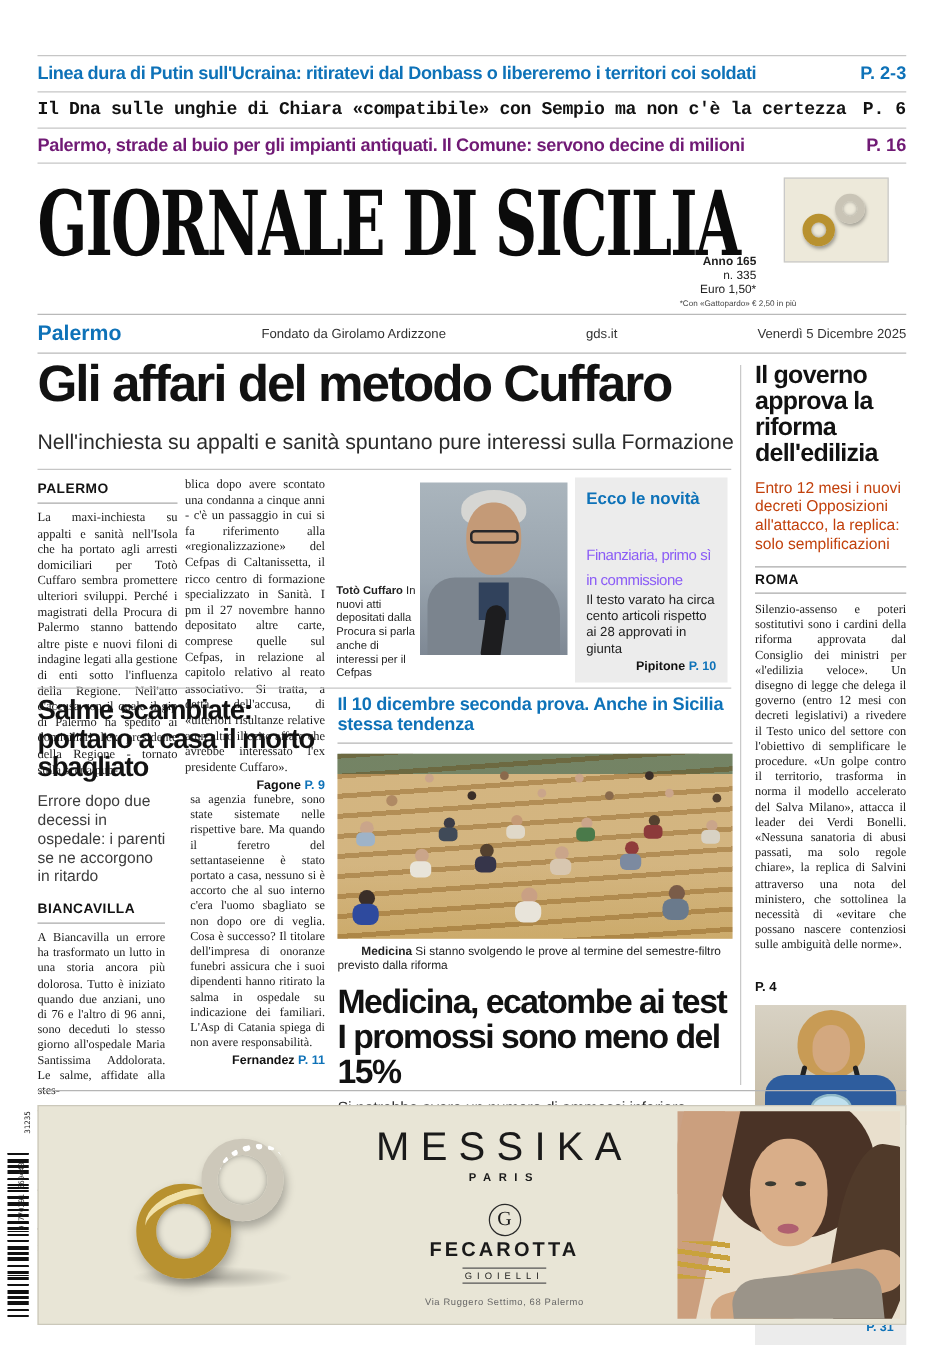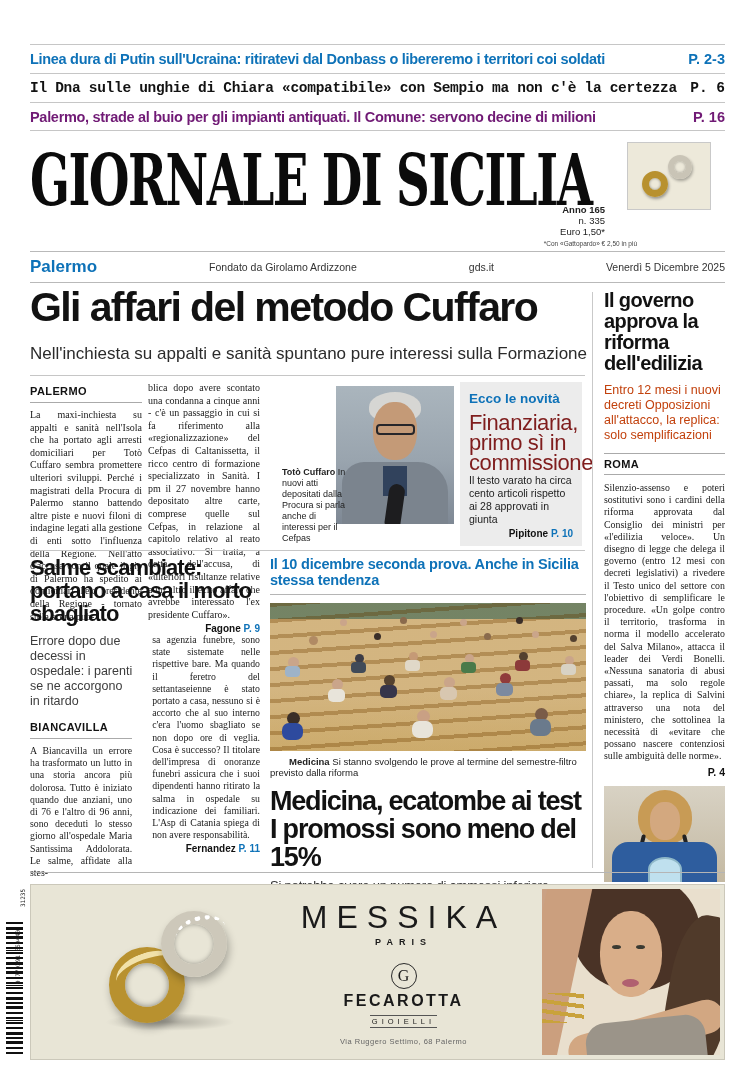--- a/index.html
+++ b/index.html
@@ -48,35 +48,35 @@
   .hl-b { position:absolute; top:550px; left:30px; width:555px; border-top:1px solid #c6c6c6; }
   .lead-row { position:absolute; top:382px; left:30px; width:555px; height:164px; display:flex; gap:6px; }
   .kicker { font-size:11px; font-weight:bold; letter-spacing:0.4px; color:#121212;
             border-bottom:1px solid #aaa; padding:3px 0 5px; margin-bottom:6px; }
   .bodytxt { font-family:"Liberation Serif", serif; font-size:10px; line-height:12.6px;
              text-align:justify; color:#1a1a1a; }
   .lcol { width:112px; }
   .byline { text-align:right; font-size:10px; font-weight:bold; margin-top:2px; }
   .byline .pg { color:#0e72b8; }
   .lead-fig { position:relative; width:188px; }
-  .fig-cap { position:absolute; left:16px; bottom:2px; width:64px; font-size:9px; line-height:11px; color:#222;margin-top:17px; }
+  .fig-cap { position:absolute; left:3px; bottom:2px; width:64px; font-size:9px; line-height:11px; color:#222;margin-top:17px; }
   .fig-cap .b { font-weight:bold; }
 
   .photo-cuffaro { position:absolute; right:0; top:4px; width:118px; height:138px; overflow:hidden;
         background:linear-gradient(180deg,#aab5bd 0%,#99a4ae 55%,#7e8894 100%); }
   .c-hair { position:absolute; left:33px; top:6px; width:52px; height:30px; border-radius:50% 50% 40% 40%; background:#d6d6d3; }
   .c-face { position:absolute; left:37px; top:16px; width:44px; height:58px; border-radius:46%; background:#c49a77; }
   .c-glasses { position:absolute; left:40px; top:38px; width:39px; height:11px; border:2px solid #26262a; border-radius:4px; }
   .c-body { position:absolute; left:6px; top:76px; width:106px; height:62px; background:#7b848e; border-radius:22px 30px 0 0; }
   .c-shirt { position:absolute; left:47px; top:80px; width:24px; height:30px; background:#31425c; }
   .c-mic { position:absolute; left:51px; top:98px; width:16px; height:42px; background:#1d1d1f; border-radius:8px 8px 3px 3px; transform:rotate(8deg); }
 
   .novita-box { width:122px; background:#ececec; padding:9px 9px 7px; display:flex; flex-direction:column; }
   .box-kicker { color:#0e72b8; font-weight:bold; font-size:13.5px; margin-bottom:7px; }
-  .novita-h { font-size:22px; line-height:20px; letter-spacing:-0.4px; color:#7f1d1d; }
+  .novita-h { font-size:12px; line-height:20px; letter-spacing:-0.4px; color:#8b5cf6;margin-top:21px; }
   .novita-t { font-size:10.5px; line-height:13px; color:#222; margin-top:auto; }
 
   
   .band { position:absolute; top:556px; left:30px; width:556px; display:grid;
           grid-template-columns:230px 1fr; gap:10px; }
   .salme-h { font-size:22px; line-height:23px; font-weight:800; letter-spacing:-0.9px; color:#121212; margin-bottom:9px; }
   .salme-cols { display:flex; gap:20px; }
   .salme-a { width:108px; }
   .salme-b { width:114px; }
   .salme-sub { font-size:12.5px; line-height:15px; color:#3c3c3c; margin-bottom:9px; }
@@ -118,21 +118,21 @@
   .med-sub .pg { font-weight:bold; font-size:10.5px; color:#0e72b8; white-space:nowrap; margin-left:8px; }
 
   
   .vdiv { position:absolute; left:592px; top:292px; width:1px; height:576px; background:#c9c9c9; }
   .rcol { position:absolute; left:604px; top:290px; width:121px; }
   .r-h { font-size:20px; line-height:21px; font-weight:800; letter-spacing:-0.6px; color:#121212; }
   .r-sub { font-size:12.5px; line-height:15px; color:#c2410c; margin-top:9px; }
   .r-kicker { font-size:11px; font-weight:bold; letter-spacing:0.4px; border-top:1px solid #aaa;
               border-bottom:1px solid #aaa; padding:4px 0; margin-top:10px; margin-bottom:7px; }
   .rcol .bodytxt { font-size:9.9px; line-height:12.2px; }
-  .r-pg { text-align:right; font-weight:bold; font-size:10.5px; margin-top:3px; }
+  .r-pg { text-align:left; font-weight:bold; font-size:10.5px; margin-top:21px; }
   .photo-meloni { position:relative; width:100%; height:96px; margin-top:8px; overflow:hidden;
         background:linear-gradient(180deg,#d8d2c4,#c4b9a2); }
   .m-hair { position:absolute; left:34px; top:4px; width:54px; height:54px; border-radius:50% 50% 45% 45%; background:#c89b55; }
   .m-face { position:absolute; left:46px; top:16px; width:30px; height:38px; border-radius:46%; background:#d3a87f; }
   .m-body { position:absolute; bottom:0; left:8px; width:105px; height:40px; background:#2e5d9e; border-radius:16px 16px 0 0; }
   .m-emblem { position:absolute; bottom:0; left:44px; width:34px; height:25px; background:#bfe0ee;
               border:2px solid #8fb8c8; border-bottom:none; border-radius:50% 50% 0 0; }
   .m-mic1,.m-mic2 { position:absolute; width:4px; height:34px; background:#222; border-radius:2px; }
   .m-mic1 { left:34px; top:48px; transform:rotate(14deg); }
   .m-mic2 { left:82px; top:48px; transform:rotate(-14deg); }

